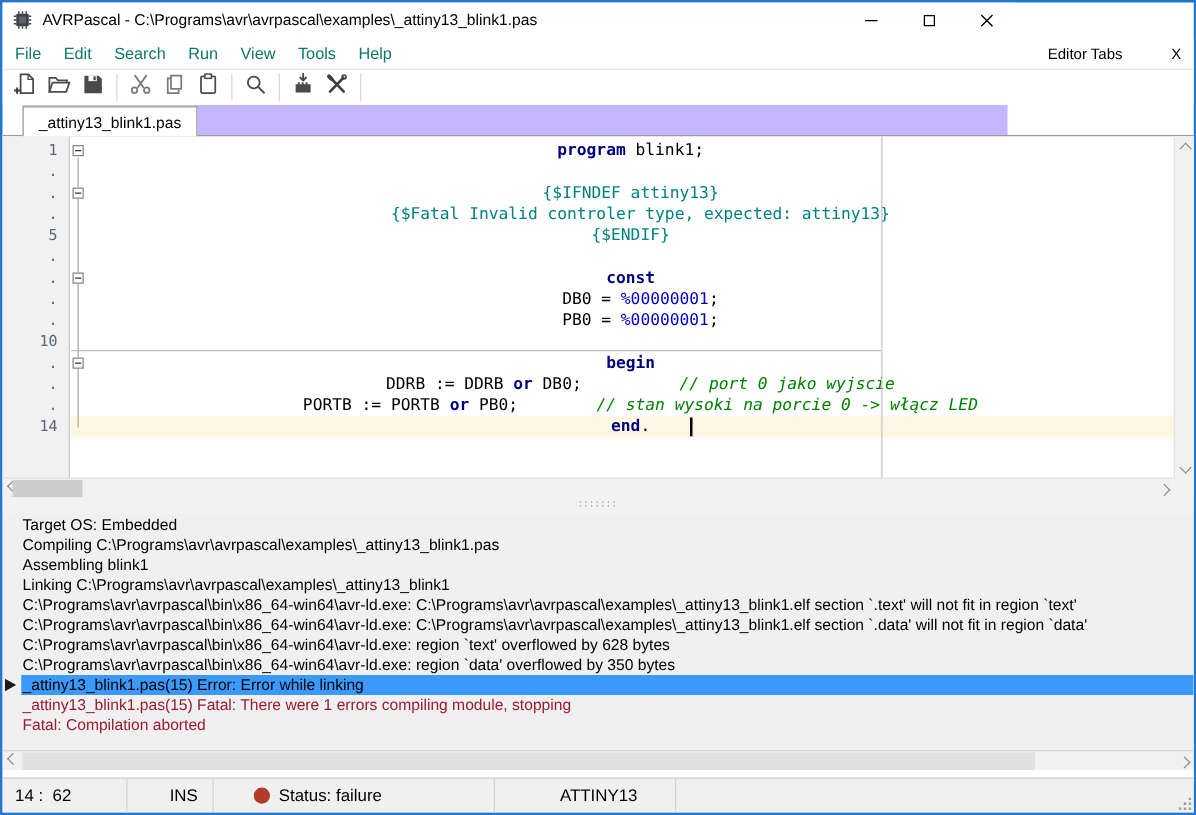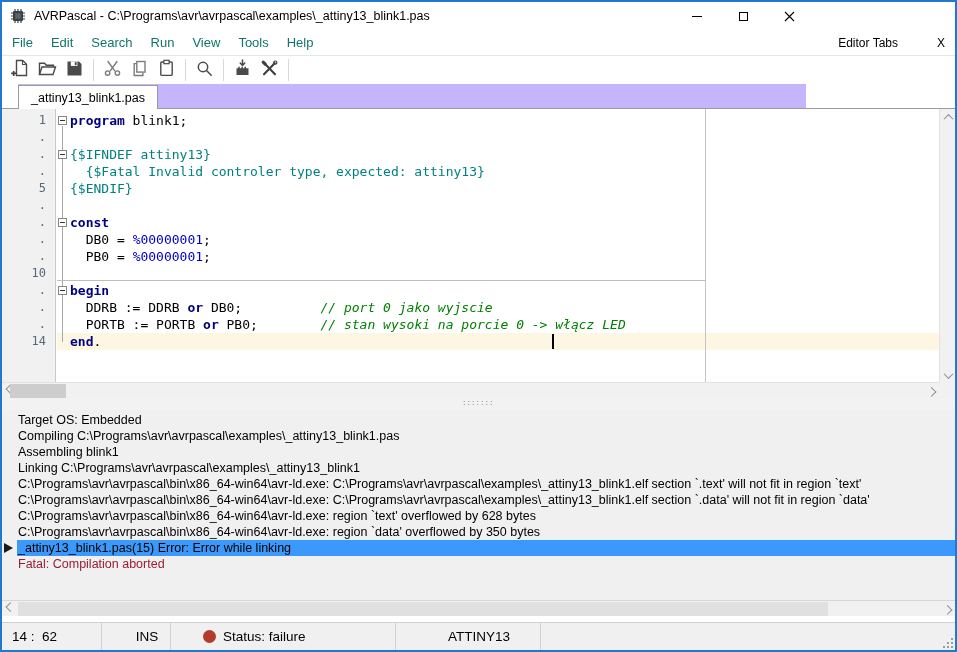--- a/index.html
+++ b/index.html
@@ -33,21 +33,21 @@
 
   
   .editor { position:absolute; left:0; top:106px; width:953px; height:290px; background:#fff; border-top:1px solid #9b9b9b; font-family:"DejaVu Sans Mono", monospace; font-size:13px; }
   .gutter-bg { position:absolute; left:0; top:0; width:54px; height:274px; background:#f1f1f1; border-right:1px solid #c9c9c9; }
   .gnum { position:absolute; left:0; width:44px; height:17px; text-align:right; color:#56687a; font-size:12px; line-height:17px; }
   .fold-vline { position:absolute; left:60px; top:17px; width:1px; height:216px; background:#a8a8a8; }
   .foldbox { position:absolute; left:56px; width:9px; height:9px; border:1px solid #868686; background:#fff; z-index:2; }
   .foldbox::after { content:""; position:absolute; left:1px; top:3px; width:5px; height:1px; background:#333; }
   .fold-endline { position:absolute; left:55px; top:171px; width:648px; height:1px; background:#bdbdbd; }
   .margin-line { position:absolute; left:703px; top:0; width:1px; height:274px; background:#c4c4c4; }
-  .cline { position:absolute; left:55px; right:16px; height:17px; line-height:17px; white-space:pre; padding-left:13px; color:#000; }
+  .cline { position:absolute; left:55px; right:16px; height:17px; line-height:17px; white-space:pre; padding-left:13px; color:#000;text-align:center; }
   .cline.cur { background:#fcf6e3; }
   .tk-kw { color:#000080; font-weight:bold; }
   .tk-dir { color:#008080; }
   .tk-num { color:#0000cc; }
   .tk-cm { color:#008000; font-style:italic; }
   .tk-pl { color:#000; }
   .caret { position:absolute; width:1.5px; height:15px; background:#000; z-index:2; }
 
   
   .vscroll { position:absolute; right:0; top:0; width:16px; height:274px; background:#f1f1f1; border-left:1px solid #e2e2e2; }
@@ -275,20 +275,21 @@
   <div class="messages">
       <div class="mrow">Target OS: Embedded</div>
       <div class="mrow">Compiling C:\Programs\avr\avrpascal\examples\_attiny13_blink1.pas</div>
       <div class="mrow">Assembling blink1</div>
       <div class="mrow">Linking C:\Programs\avr\avrpascal\examples\_attiny13_blink1</div>
       <div class="mrow">C:\Programs\avr\avrpascal\bin\x86_64-win64\avr-ld.exe: C:\Programs\avr\avrpascal\examples\_attiny13_blink1.elf section `.text' will not fit in region `text'</div>
       <div class="mrow">C:\Programs\avr\avrpascal\bin\x86_64-win64\avr-ld.exe: C:\Programs\avr\avrpascal\examples\_attiny13_blink1.elf section `.data' will not fit in region `data'</div>
       <div class="mrow">C:\Programs\avr\avrpascal\bin\x86_64-win64\avr-ld.exe: region `text' overflowed by 628 bytes</div>
       <div class="mrow">C:\Programs\avr\avrpascal\bin\x86_64-win64\avr-ld.exe: region `data' overflowed by 350 bytes</div>
       <div class="mrow sel">_attiny13_blink1.pas(15) Error: Error while linking</div>
+      <div class="mrow err">_attiny13_blink1.pas(15) Fatal: There were 1 errors compiling module, stopping</div>
       <div class="mrow err">Fatal: Compilation aborted</div>
     </div>
   <div class="msg-hscroll">
     <div class="sb-btn" style="left:0; top:-1px;">
         <span class="chev left"></span>
       </div>
     <div class="sb-btn" style="right:0; top:-1px;">
         <span class="chev right"></span>
       </div>
     <div class="mthumb"></div>

